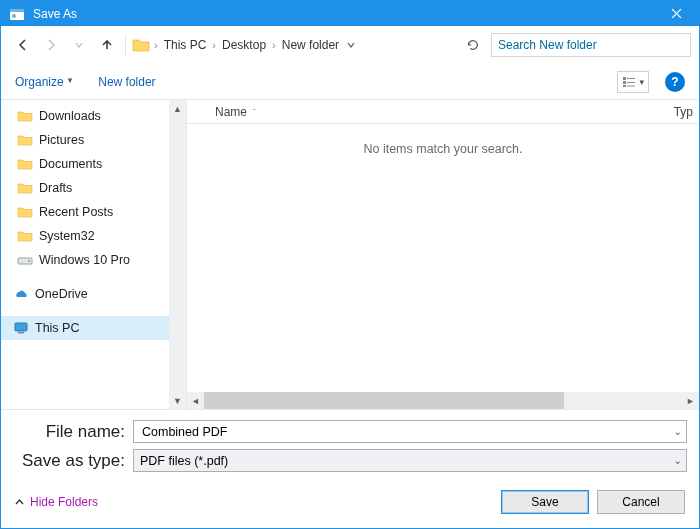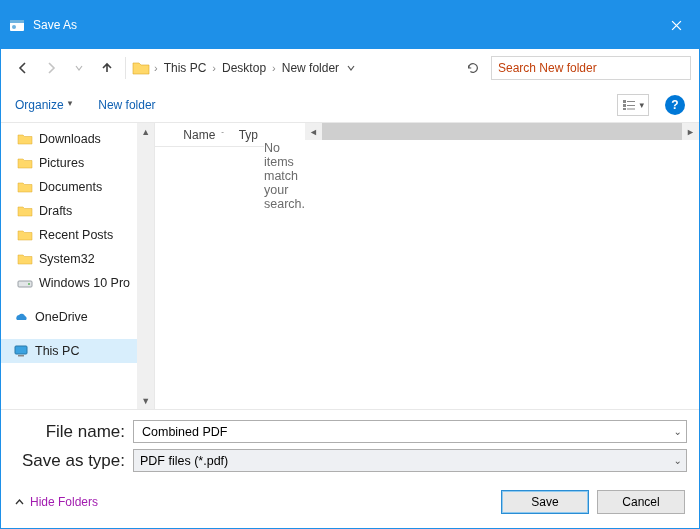--- a/index.html
+++ b/index.html
@@ -1,53 +1,53 @@
 <!DOCTYPE html>
 <html><head>
 <meta charset="utf-8">
 <style>
   * { box-sizing: border-box; font-family: "Segoe UI", Arial, sans-serif; }
   body { margin: 0; background: #fff; }
   .window { width: 700px; height: 529px; border: 1px solid #1e90e8; display: flex; flex-direction: column; }
   
-  .titlebar { background: #1e90e8; height: 48px; display: flex; align-items: center; color: #fff; font-size: 12px; padding-left: 8px; }
+  .titlebar { background: #1e90e8; height: 25px; display: flex; align-items: center; color: #fff; font-size: 12px; padding-left: 8px; }
   .titlebar .appicon { width: 16px; height: 16px; margin-right: 8px; display: flex; align-items: center; justify-content: center; }
   .titlebar .title { flex: 1; }
   .titlebar .close { width: 46px; height: 30px; display: flex; align-items: center; justify-content: center; font-size: 14px; }
   
   .navrow { display: flex; align-items: center; height: 38px; padding: 0 8px; }
   .navbtn { width: 28px; height: 28px; display: flex; align-items: center; justify-content: center; color: #5a5a5a; }
   .navbtn.disabled { color: #bfbfbf; }
   .fsep { width: 1px; height: 22px; background: #e5e5e5; margin: 0 4px; }
   .ficon { width: 22px; height: 22px; display: flex; align-items: center; justify-content: center; }
   .breadcrumb { display: flex; align-items: center; height: 24px; font-size: 12px; color: #333; gap: 2px; flex: 1; }
   .bc-item { padding: 0 2px; }
   .bc-sep { color: #8a8a8a; padding: 0 2px; font-size: 11px; }
   .bc-down { padding: 0 4px; color: #555; }
   .refresh { width: 24px; height: 24px; display:flex; align-items:center; justify-content:center; color:#555; margin: 0 6px 0 2px; }
-  .searchbox { width: 200px; height: 24px; border: 1px solid #d6d6d6; font-size: 12px; padding: 0 6px; color: #c2410c; display:flex; align-items:center; }
+  .searchbox { width: 200px; height: 24px; border: 1px solid #d6d6d6; font-size: 12px; padding: 0 6px; color: #0369a1; display:flex; align-items:center; }
   
   .toolbar { display: flex; align-items: center; height: 36px; padding: 0 14px; border-bottom: 1px solid #e8e8e8; font-size: 12px; }
   .tb-link { color: #1061b3; display: flex; align-items: flex-start; gap: 4px; margin-right: 26px; }
   .tb-caret { font-size: 9px; color: #555; }
   .tb-spacer { flex: 1; }
   .viewbtn { height: 22px; border: 1px solid #d0d0d0; display:flex; align-items:center; padding: 0 4px; color:#555; font-size:11px; margin-right: 6px; }
   .helpdot { width: 20px; height: 20px; border-radius: 50%; background: #0078d7; color: #fff; display:flex; align-items:center; justify-content:center; font-size: 12px; font-weight:bold; margin-left: 10px; }
   
   .split { flex: 1; display: flex; min-height: 0; border-bottom: 1px solid #e8e8e8; }
   .tree { width: 186px; border-right: 1px solid #e8e8e8; overflow: hidden; position: relative; font-size: 12.5px; }
   .treescroll { position: absolute; right: 0; top: 0; bottom: 0; width: 17px; display:flex; flex-direction:column; }
   .sbbtn { height: 17px; background:#f0f0f0; display:flex;align-items:center;justify-content:center; color:#606060; font-size:9px; }
   .sbtrack { flex:1; background:#f0f0f0; }
   .treelist { padding: 4px 0; }
   .node { display:flex; align-items:center; height: 24px; padding-left: 16px; gap: 6px; color:#222; }
   .node.selected { background:#d8eefc; }
   .folder-ico { width:16px; height:16px; }
   .pin { color:#8a8a8a; font-size:12px; margin-left:auto; margin-right:4px; }
-  .content { flex:1; display:flex; flex-direction:row; position:relative; }
+  .content { flex:1; display:flex; flex-direction:column; position:relative; }
   .cols { display:flex; height:24px; align-items:center; border-bottom: 1px solid #e8e8e8; font-size:12px; color:#444; }
   .col-grip { width:20px; }
   .col-name { flex:1; padding-left:8px; display:flex; align-items:center; gap:6px; }
   .col-date { width:130px; }
   .col-typ { width:40px; text-align:right; padding-right:6px; }
   .sortcaret { font-size:8px; color:#777; }
   .empty { flex:1; display:flex; align-items:flex-start; justify-content:center; padding-top: 18px; color:#6b6b6b; font-size:12.5px; }
   .hscroll { height:17px; display:flex; }
   .hscroll .sbbtn { width:17px; height:17px; }
   .hscroll .thumb { width: 360px; background:#cfcfcf; height:17px; }

